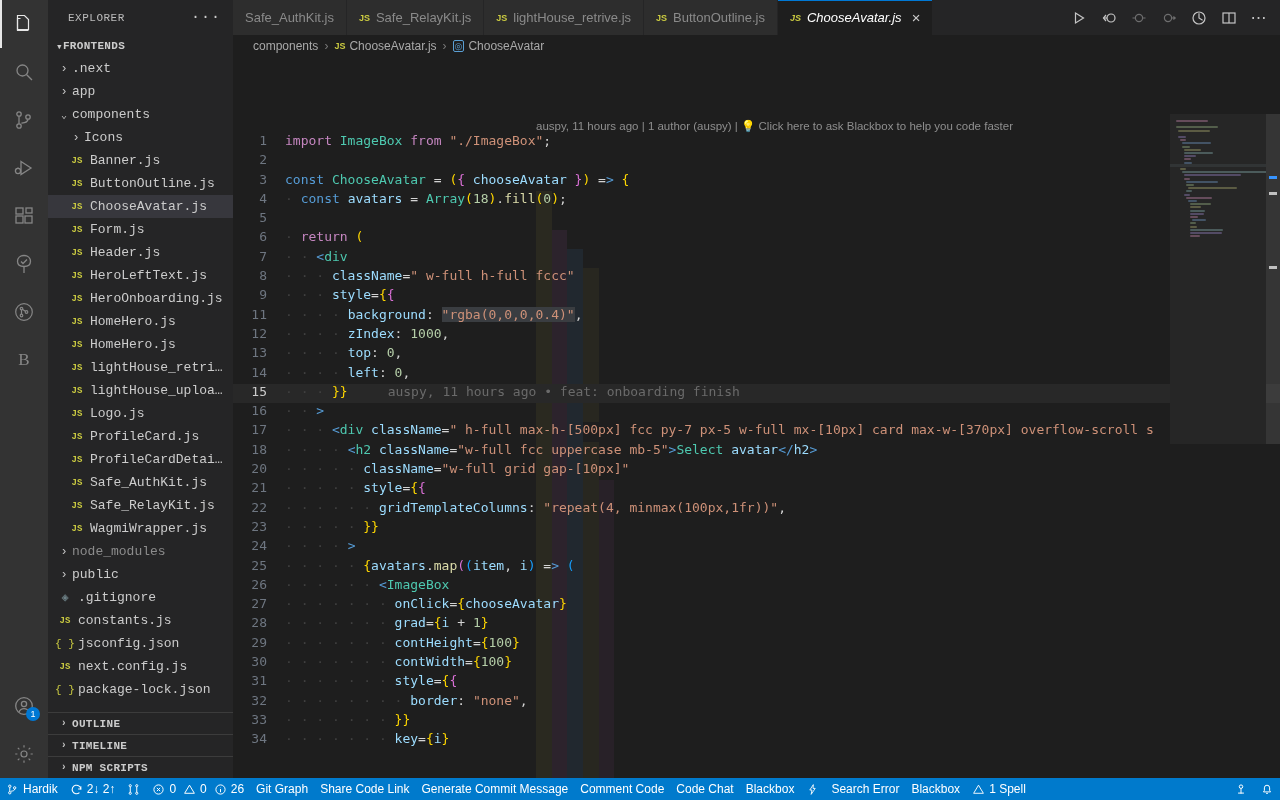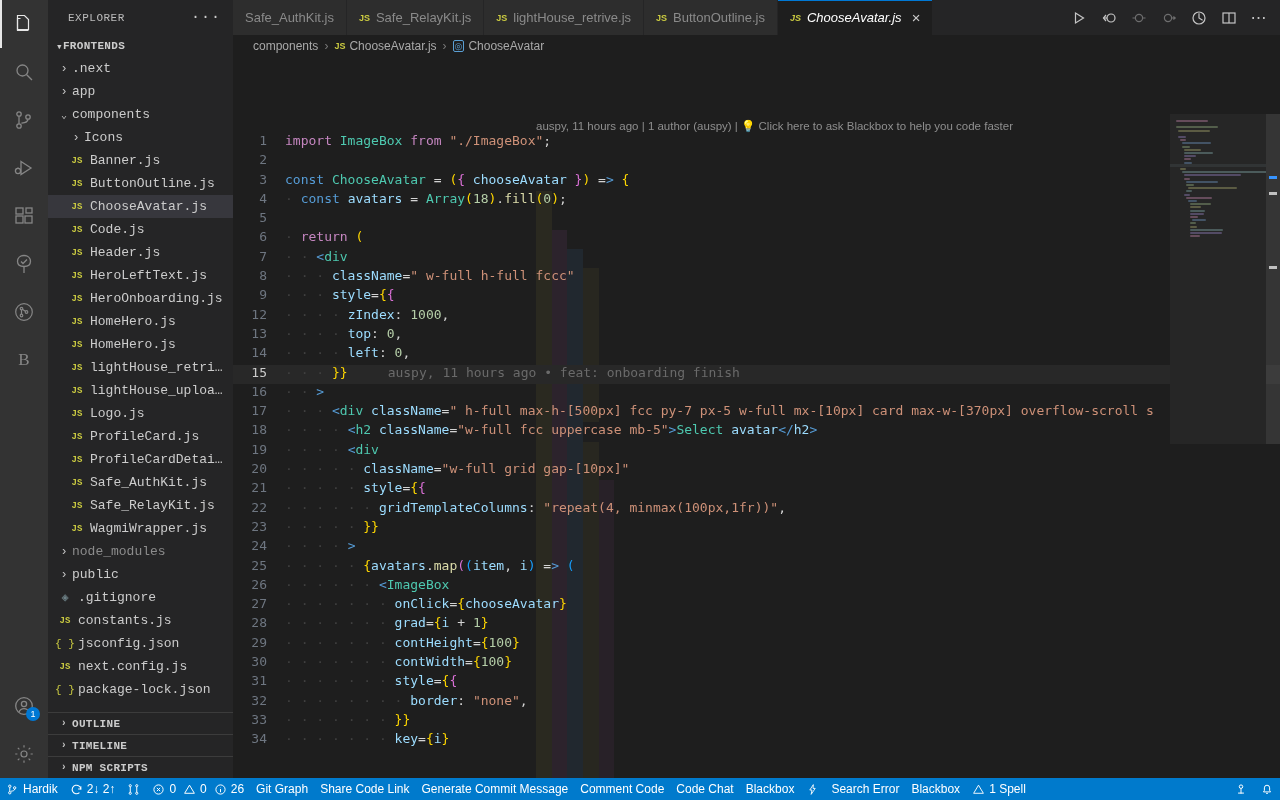--- a/index.html
+++ b/index.html
@@ -309,21 +309,21 @@
             <div class="row indent-2">
               <span class="ficon js">JS</span>
               <span class="fname">ButtonOutline.js</span>
             </div>
             <div class="row indent-2 selected">
               <span class="ficon js">JS</span>
               <span class="fname">ChooseAvatar.js</span>
             </div>
             <div class="row indent-2">
               <span class="ficon js">JS</span>
-              <span class="fname">Code.js</span>
+              <span class="fname">Form.js</span>
             </div>
             <div class="row indent-2">
               <span class="ficon js">JS</span>
               <span class="fname">Header.js</span>
             </div>
             <div class="row indent-2">
               <span class="ficon js">JS</span>
               <span class="fname">HeroLeftText.js</span>
             </div>
             <div class="row indent-2">
@@ -509,28 +509,28 @@
           <div class="lines" id="lines">
               <div class="line"><span class="ln">1</span><span class="ltext"><span class="t-kw">import</span> <span class="t-type">ImageBox</span> <span class="t-kw">from</span> <span class="t-str">"./ImageBox"</span><span class="t-op">;</span></span></div>
               <div class="line"><span class="ln">2</span><span class="ltext"></span></div>
               <div class="line"><span class="ln">3</span><span class="ltext"><span class="t-kw2">const</span> <span class="t-type">ChooseAvatar</span> <span class="t-op">=</span> <span class="t-br1">(</span><span class="t-br2">{</span> <span class="t-var">chooseAvatar</span> <span class="t-br2">}</span><span class="t-br1">)</span> <span class="t-op">=</span><span class="t-tag">&gt;</span> <span class="t-br1">{</span></span></div>
               <div class="line"><span class="ln">4</span><span class="ltext"><span style="color:#404040">·</span> <span class="t-kw2">const</span> <span class="t-var">avatars</span> <span class="t-op">=</span> <span class="t-type">Array</span><span class="t-br1">(</span><span class="t-num">18</span><span class="t-br1">)</span><span class="t-op">.</span><span class="t-fn">fill</span><span class="t-br1">(</span><span class="t-num">0</span><span class="t-br1">)</span><span class="t-op">;</span></span></div>
               <div class="line"><span class="ln">5</span><span class="ltext"></span></div>
               <div class="line"><span class="ln">6</span><span class="ltext"><span style="color:#404040">·</span> <span class="t-kw">return</span> <span class="t-br1">(</span></span></div>
               <div class="line"><span class="ln">7</span><span class="ltext"><span style="color:#404040">·</span> <span style="color:#404040">·</span> <span class="t-tag">&lt;</span><span class="t-type">div</span></span></div>
               <div class="line"><span class="ln">8</span><span class="ltext"><span style="color:#404040">·</span> <span style="color:#404040">·</span> <span style="color:#404040">·</span> <span class="t-var">className</span><span class="t-op">=</span><span class="t-str">" w-full h-full fccc"</span></span></div>
               <div class="line"><span class="ln">9</span><span class="ltext"><span style="color:#404040">·</span> <span style="color:#404040">·</span> <span style="color:#404040">·</span> <span class="t-var">style</span><span class="t-op">=</span><span class="t-br1">{</span><span class="t-br2">{</span></span></div>
+              <div class="line"><span class="ln">11</span><span class="ltext"><span style="color:#404040">·</span> <span style="color:#404040">·</span> <span style="color:#404040">·</span> <span style="color:#404040">·</span> <span class="t-prop">background</span><span class="t-op">:</span> <span class="t-str t-hl">"rgba(0,0,0,0.4)"</span><span class="t-op">,</span></span></div>
               <div class="line"><span class="ln">12</span><span class="ltext"><span style="color:#404040">·</span> <span style="color:#404040">·</span> <span style="color:#404040">·</span> <span style="color:#404040">·</span> <span class="t-prop">zIndex</span><span class="t-op">:</span> <span class="t-num">1000</span><span class="t-op">,</span></span></div>
               <div class="line"><span class="ln">13</span><span class="ltext"><span style="color:#404040">·</span> <span style="color:#404040">·</span> <span style="color:#404040">·</span> <span style="color:#404040">·</span> <span class="t-prop">top</span><span class="t-op">:</span> <span class="t-num">0</span><span class="t-op">,</span></span></div>
               <div class="line"><span class="ln">14</span><span class="ltext"><span style="color:#404040">·</span> <span style="color:#404040">·</span> <span style="color:#404040">·</span> <span style="color:#404040">·</span> <span class="t-prop">left</span><span class="t-op">:</span> <span class="t-num">0</span><span class="t-op">,</span></span></div>
               <div class="line cur"><span class="ln">15</span><span class="ltext"><span style="color:#404040">·</span> <span style="color:#404040">·</span> <span style="color:#404040">·</span> <span class="t-br1">}</span><span class="t-br1">}</span><span class="t-blame" style="margin-left: 40px;">auspy, 11 hours ago • feat: onboarding finish</span></span></div>
               <div class="line"><span class="ln">16</span><span class="ltext"><span style="color:#404040">·</span> <span style="color:#404040">·</span> <span class="t-tag">&gt;</span></span></div>
               <div class="line"><span class="ln">17</span><span class="ltext"><span style="color:#404040">·</span> <span style="color:#404040">·</span> <span style="color:#404040">·</span> <span class="t-tag">&lt;</span><span class="t-type">div</span> <span class="t-attr">className</span><span class="t-op">=</span><span class="t-str">" h-full max-h-[500px] fcc py-7 px-5 w-full mx-[10px] card max-w-[370px] overflow-scroll s</span></span></div>
               <div class="line"><span class="ln">18</span><span class="ltext"><span style="color:#404040">·</span> <span style="color:#404040">·</span> <span style="color:#404040">·</span> <span style="color:#404040">·</span> <span class="t-tag">&lt;</span><span class="t-type">h2</span> <span class="t-attr">className</span><span class="t-op">=</span><span class="t-str">"w-full fcc uppercase mb-5"</span><span class="t-tag">&gt;</span><span class="t-type">Select</span> <span class="t-var">avatar</span><span class="t-tag">&lt;</span><span class="t-tag">/</span><span class="t-var">h2</span><span class="t-tag">&gt;</span></span></div>
-              <div class="line"><span class="ln">19</span><span class="ltext"><span style="color:#404040">·</span> <span style="color:#404040">·</span> <span style="color:#404040">·</span> <span style="color:#404040">·</span> <span class="t-tag">&lt;</span><span class="t-type">div</span></span></div>
               <div class="line"><span class="ln">20</span><span class="ltext"><span style="color:#404040">·</span> <span style="color:#404040">·</span> <span style="color:#404040">·</span> <span style="color:#404040">·</span> <span style="color:#404040">·</span> <span class="t-var">className</span><span class="t-op">=</span><span class="t-str">"w-full grid gap-[10px]"</span></span></div>
               <div class="line"><span class="ln">21</span><span class="ltext"><span style="color:#404040">·</span> <span style="color:#404040">·</span> <span style="color:#404040">·</span> <span style="color:#404040">·</span> <span style="color:#404040">·</span> <span class="t-var">style</span><span class="t-op">=</span><span class="t-br1">{</span><span class="t-br2">{</span></span></div>
               <div class="line"><span class="ln">22</span><span class="ltext"><span style="color:#404040">·</span> <span style="color:#404040">·</span> <span style="color:#404040">·</span> <span style="color:#404040">·</span> <span style="color:#404040">·</span> <span style="color:#404040">·</span> <span class="t-prop">gridTemplateColumns</span><span class="t-op">:</span> <span class="t-str">"repeat(4, minmax(100px,1fr))"</span><span class="t-op">,</span></span></div>
               <div class="line"><span class="ln">23</span><span class="ltext"><span style="color:#404040">·</span> <span style="color:#404040">·</span> <span style="color:#404040">·</span> <span style="color:#404040">·</span> <span style="color:#404040">·</span> <span class="t-br1">}</span><span class="t-br1">}</span></span></div>
               <div class="line"><span class="ln">24</span><span class="ltext"><span style="color:#404040">·</span> <span style="color:#404040">·</span> <span style="color:#404040">·</span> <span style="color:#404040">·</span> <span class="t-tag">&gt;</span></span></div>
               <div class="line"><span class="ln">25</span><span class="ltext"><span style="color:#404040">·</span> <span style="color:#404040">·</span> <span style="color:#404040">·</span> <span style="color:#404040">·</span> <span style="color:#404040">·</span> <span class="t-br1">{</span><span class="t-var">avatars</span><span class="t-op">.</span><span class="t-fn">map</span><span class="t-br2">(</span><span class="t-br3">(</span><span class="t-var">item</span><span class="t-op">,</span> <span class="t-var">i</span><span class="t-br3">)</span> <span class="t-op">=</span><span class="t-tag">&gt;</span> <span class="t-br3">(</span></span></div>
               <div class="line"><span class="ln">26</span><span class="ltext"><span style="color:#404040">·</span> <span style="color:#404040">·</span> <span style="color:#404040">·</span> <span style="color:#404040">·</span> <span style="color:#404040">·</span> <span style="color:#404040">·</span> <span class="t-tag">&lt;</span><span class="t-type">ImageBox</span></span></div>
               <div class="line"><span class="ln">27</span><span class="ltext"><span style="color:#404040">·</span> <span style="color:#404040">·</span> <span style="color:#404040">·</span> <span style="color:#404040">·</span> <span style="color:#404040">·</span> <span style="color:#404040">·</span> <span style="color:#404040">·</span> <span class="t-var">onClick</span><span class="t-op">=</span><span class="t-br1">{</span><span class="t-var">chooseAvatar</span><span class="t-br1">}</span></span></div>
               <div class="line"><span class="ln">28</span><span class="ltext"><span style="color:#404040">·</span> <span style="color:#404040">·</span> <span style="color:#404040">·</span> <span style="color:#404040">·</span> <span style="color:#404040">·</span> <span style="color:#404040">·</span> <span style="color:#404040">·</span> <span class="t-var">grad</span><span class="t-op">=</span><span class="t-br1">{</span><span class="t-var">i</span> <span class="t-op">+</span> <span class="t-num">1</span><span class="t-br1">}</span></span></div>
               <div class="line"><span class="ln">29</span><span class="ltext"><span style="color:#404040">·</span> <span style="color:#404040">·</span> <span style="color:#404040">·</span> <span style="color:#404040">·</span> <span style="color:#404040">·</span> <span style="color:#404040">·</span> <span style="color:#404040">·</span> <span class="t-var">contHeight</span><span class="t-op">=</span><span class="t-br1">{</span><span class="t-num">100</span><span class="t-br1">}</span></span></div>

